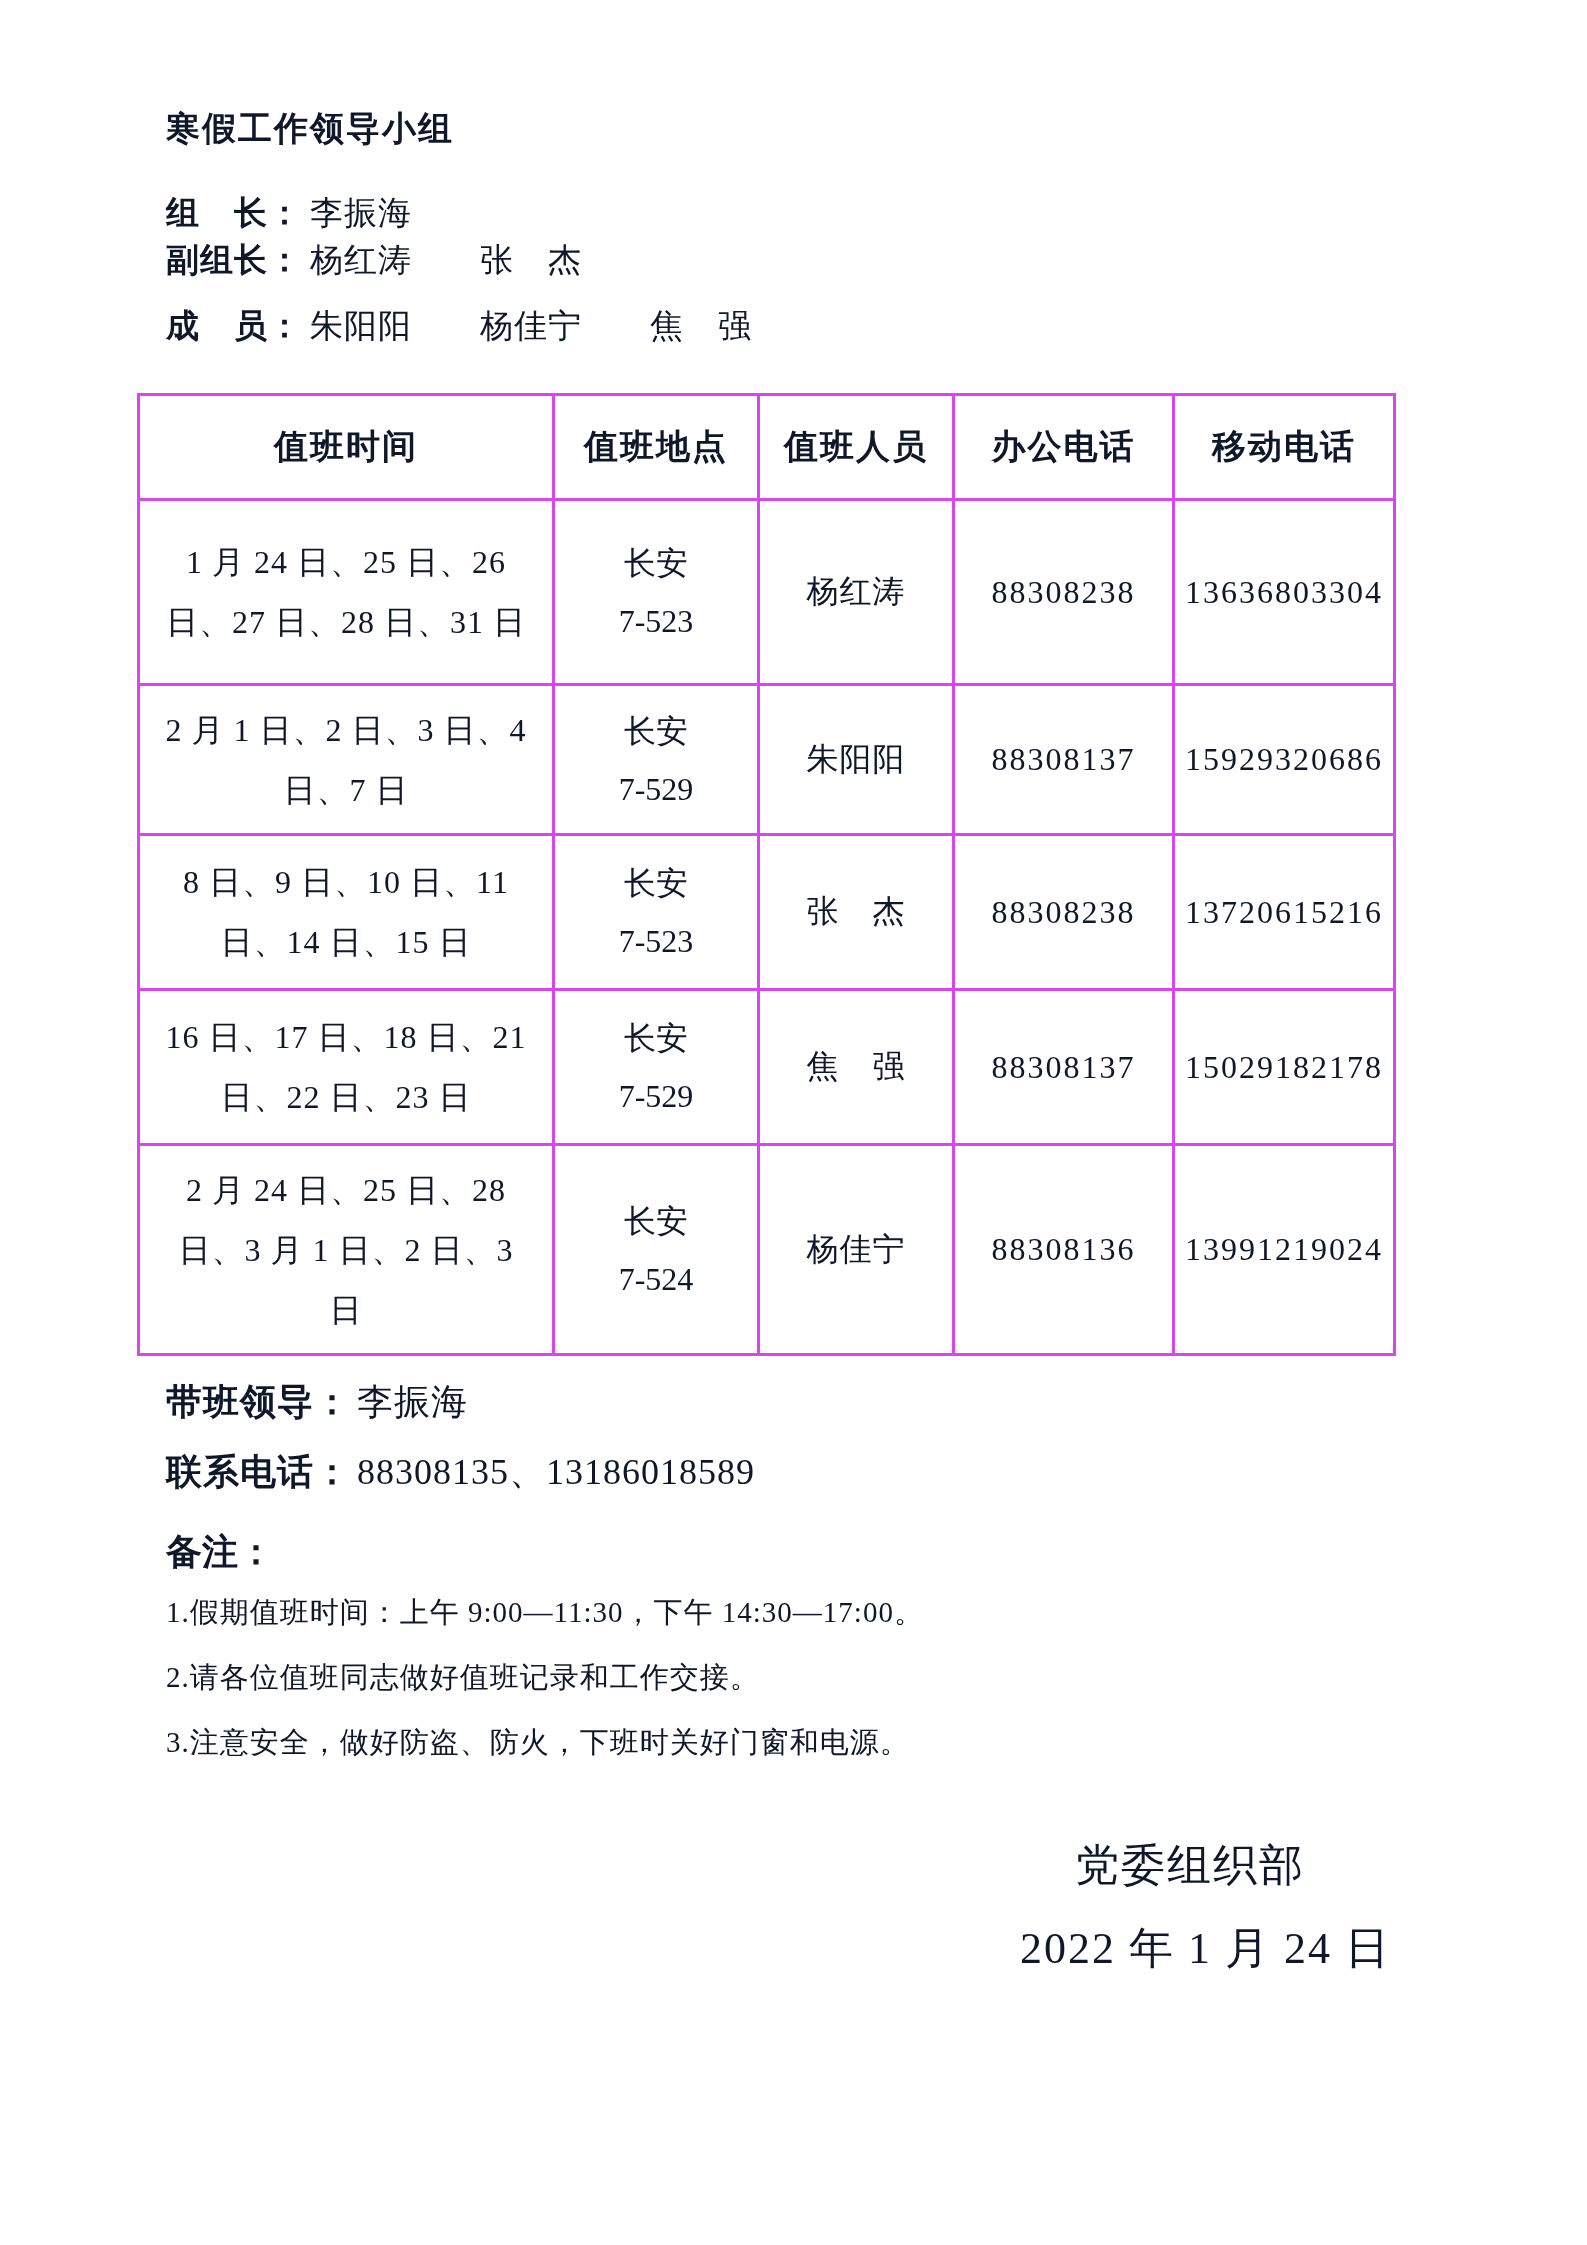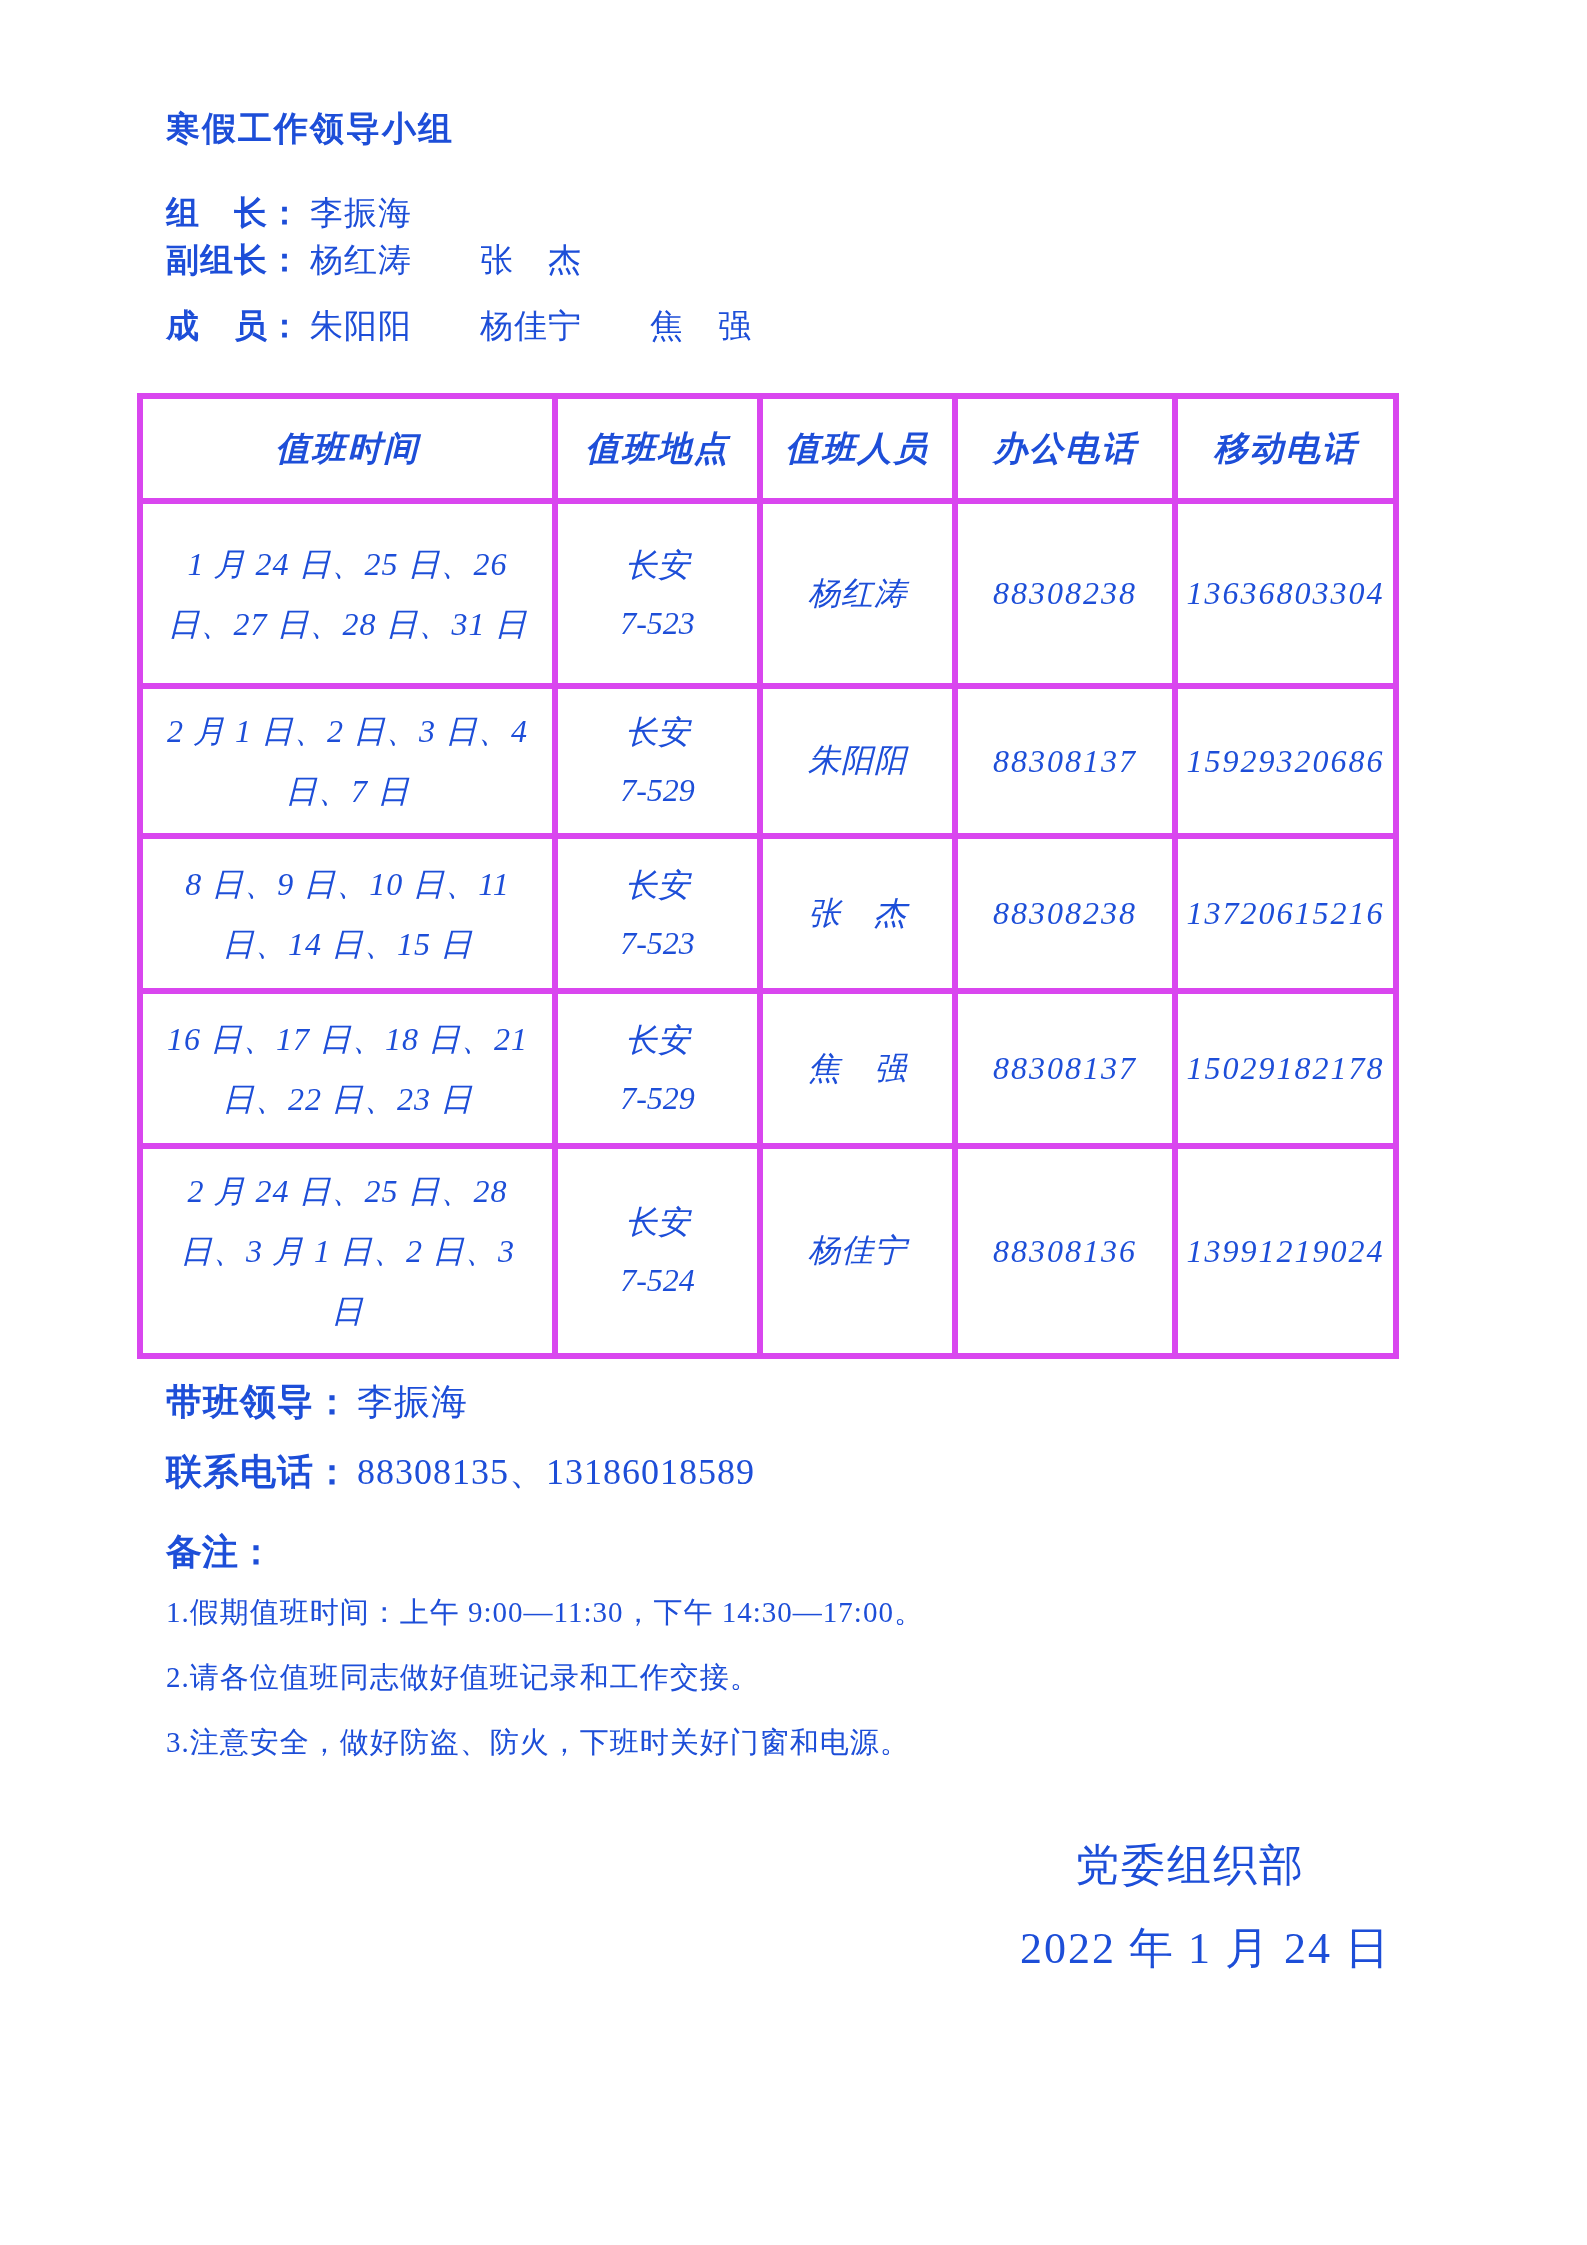--- a/index.html
+++ b/index.html
@@ -5,21 +5,21 @@
   html, body {
     margin: 0;
     padding: 0;
     background: #ffffff;
   }
   .page {
     position: relative;
     width: 1587px;
     height: 2099px;
     background: #ffffff;
-    color: #1d4ed8;
+    color: #0f172a;
     overflow: hidden;
     font-family: "Liberation Serif", serif;
   }
   .abs { position: absolute; }
 
   
   .doc-title {
     left: 166px; top: 106px;
     font-family: "Liberation Sans", sans-serif;
     font-weight: bold;
@@ -46,24 +46,23 @@
 
   
   table.duty {
     position: absolute;
     left: 137px; top: 393px;
     width: 1256px;
     border-collapse: collapse;
     table-layout: fixed;
   }
   table.duty th, table.duty td {
-    border: 6px solid #d946ef;
+    border: 3px solid #d946ef;
     vertical-align: middle;
     overflow: hidden;
-    font-style: italic;
   }
   table.duty th {
     font-family: "Liberation Sans", sans-serif;
     font-weight: bold;
     font-size: 34px;
     letter-spacing: 2px;
     text-align: center;
   }
   table.duty td {
     font-family: "Liberation Serif", serif;

